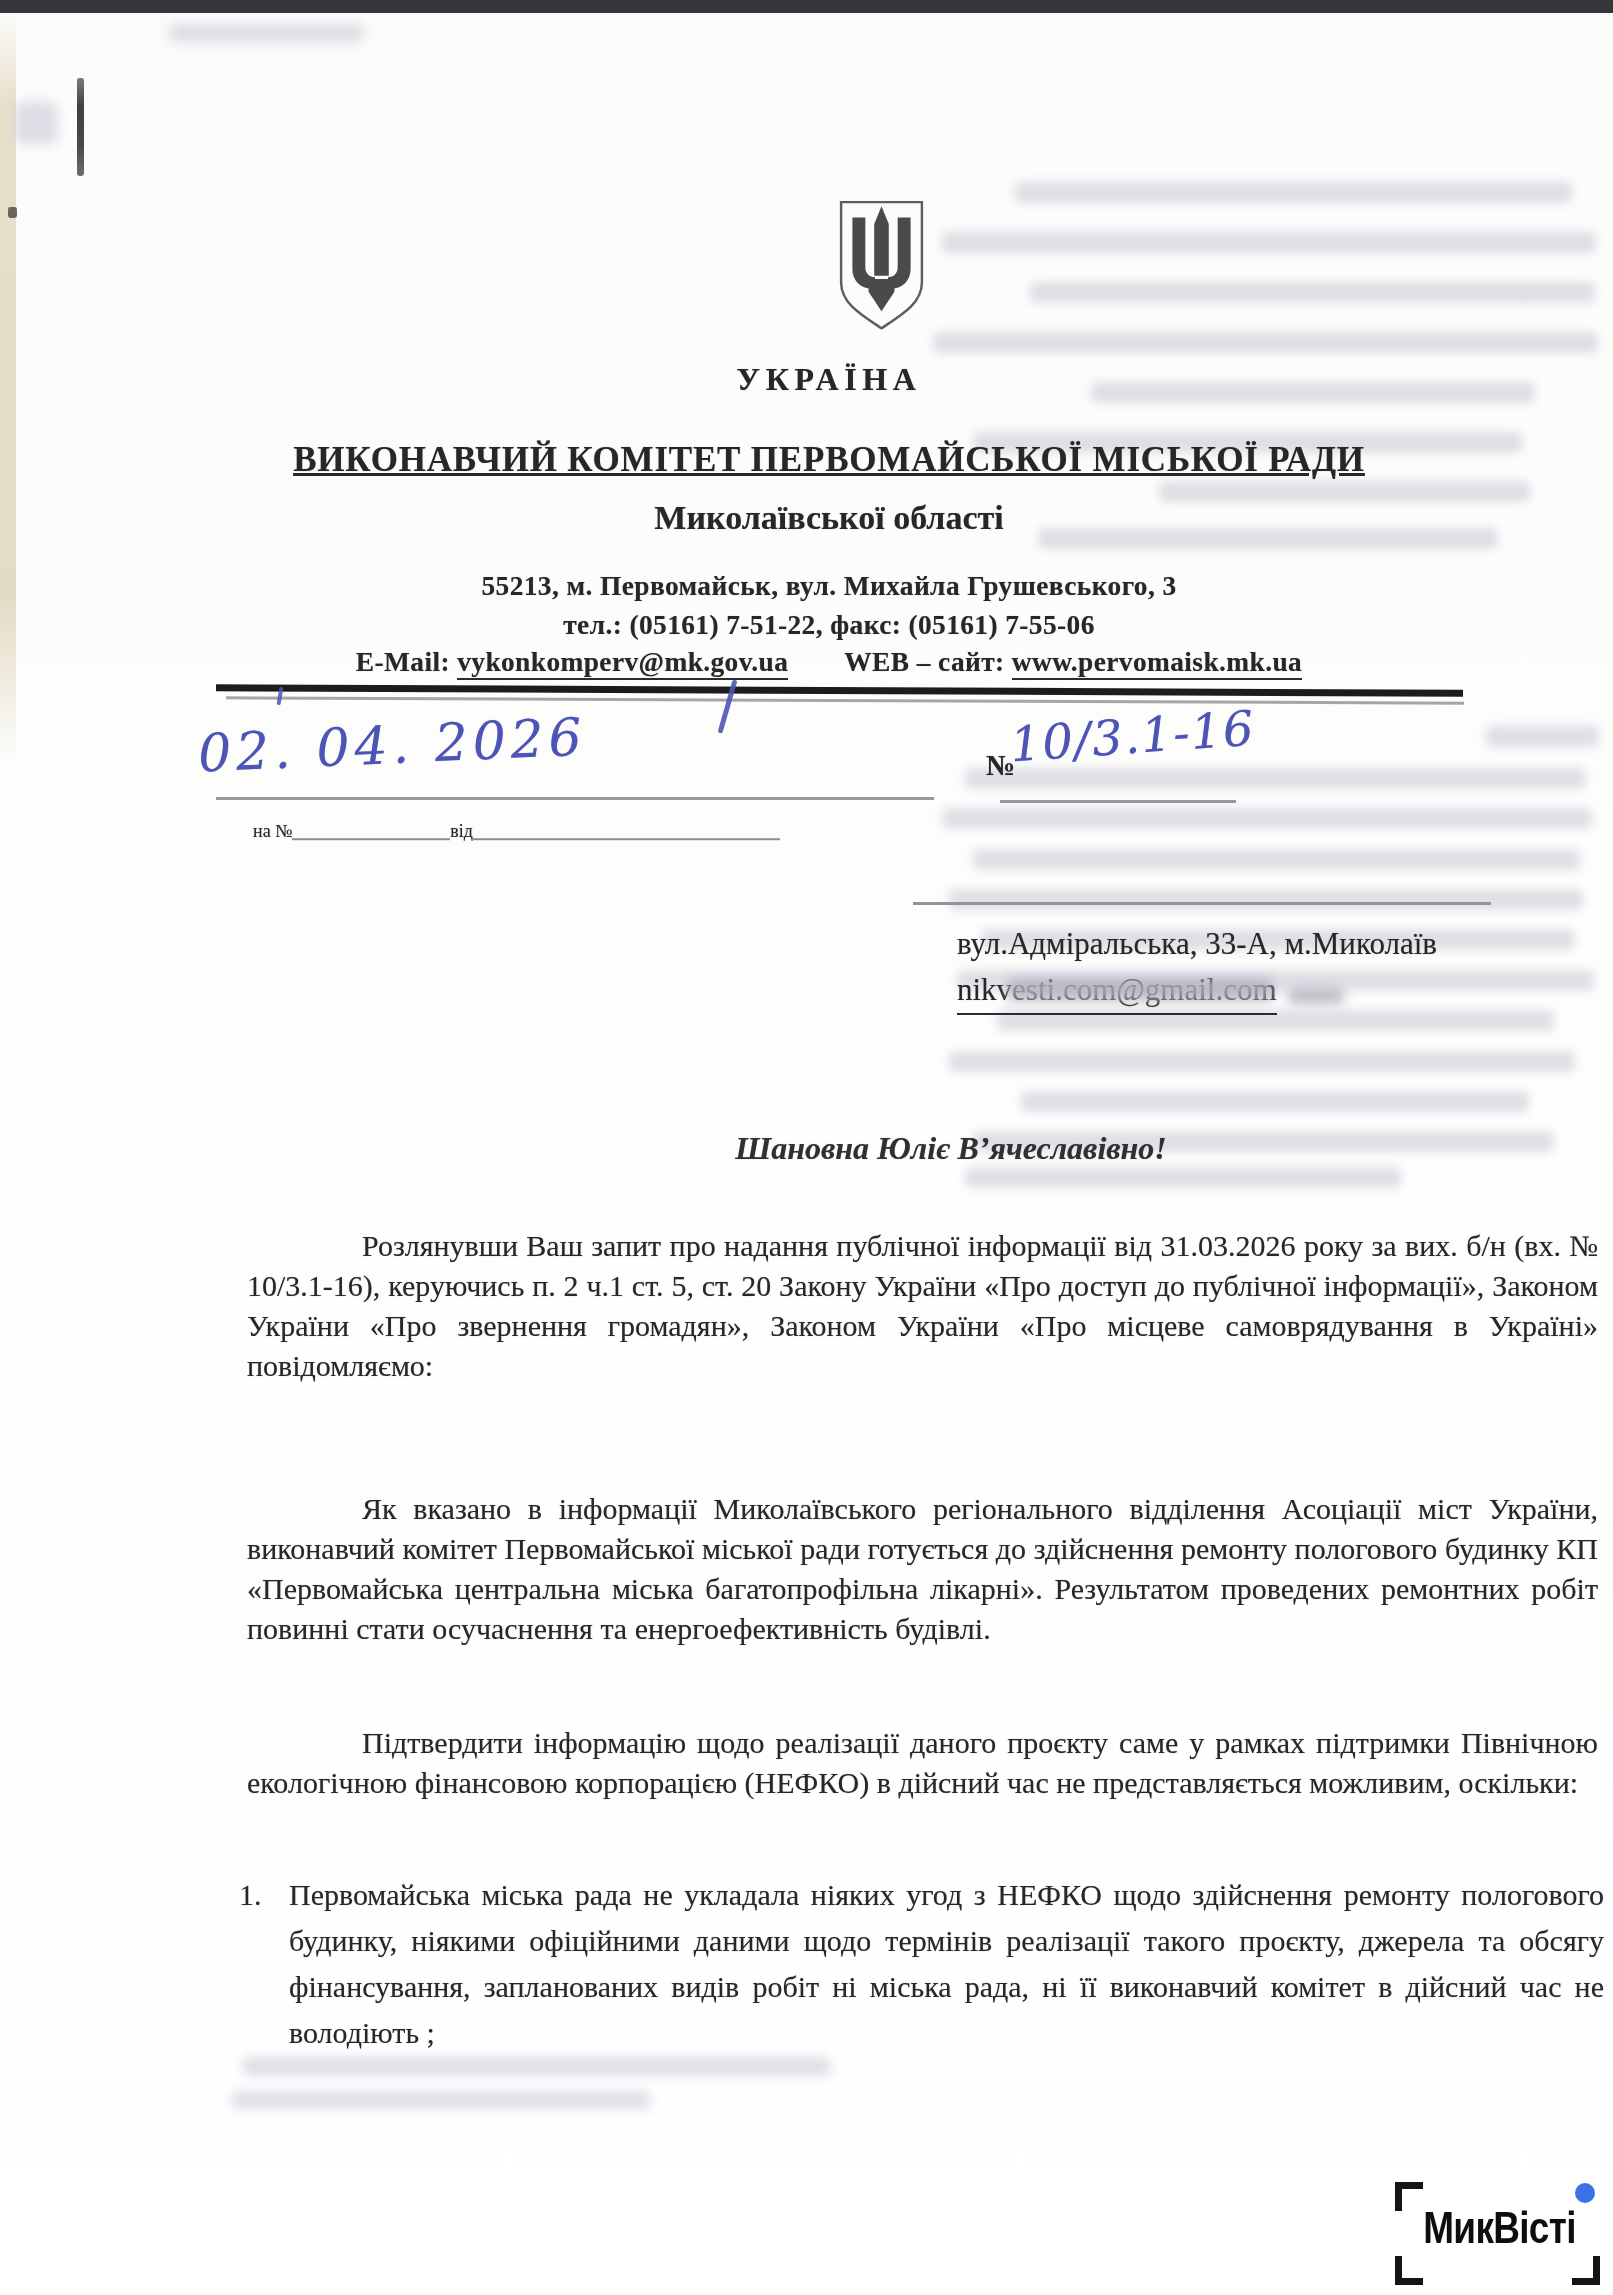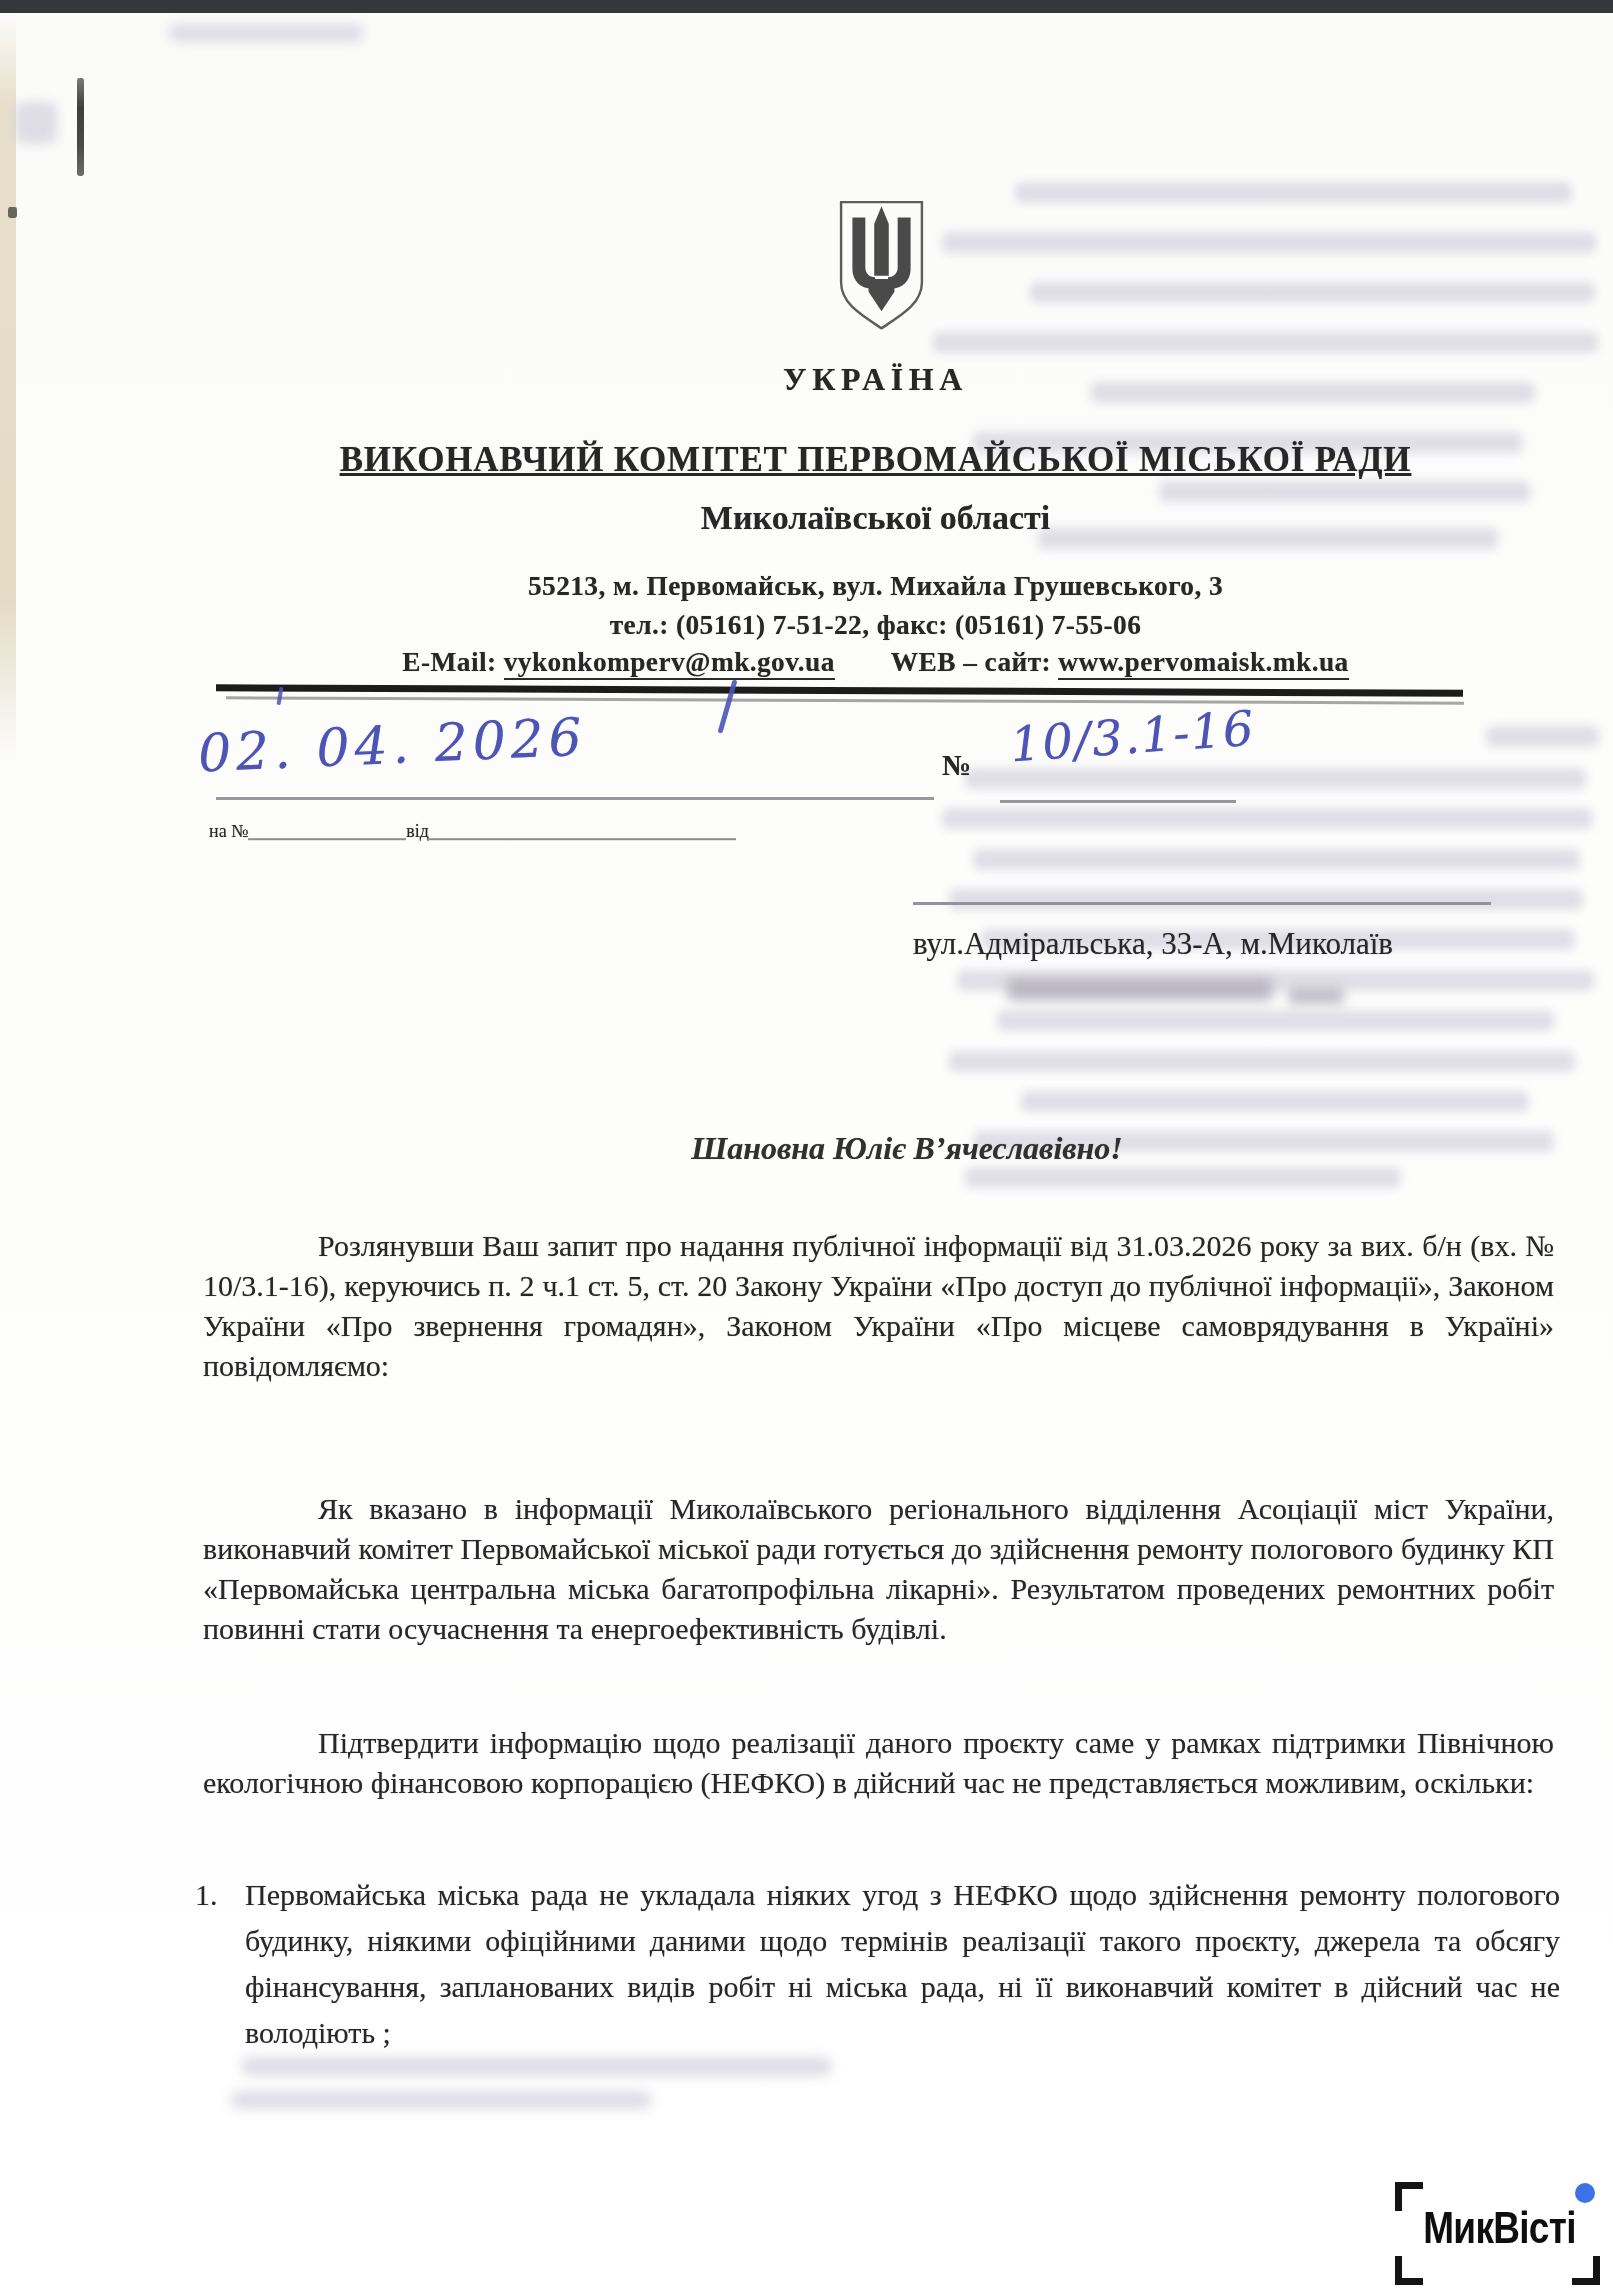--- a/index.html
+++ b/index.html
@@ -15,21 +15,21 @@
     background:linear-gradient(180deg,rgba(232,223,203,0) 0%,#e8dfcb 12%,#e4dbc5 78%,rgba(228,219,197,0) 100%);}
   .line-artifact{left:77px;top:78px;width:7.3px;height:98px;border-radius:2.4px;
     background:linear-gradient(180deg,#7a7a7a,#3f3f3f 30%,#4a4a4a 70%,#6d6d6d);}
   .edge-dot{left:8px;top:207px;width:9px;height:11.3px;background:#4b463f;border-radius:2.4px;opacity:.8;}
   .ghost{position:absolute;height:21px;background:#c3c0d0;border-radius:6.5px;filter:blur(4.8px);opacity:.5;}
   .faint{position:absolute;background:#d2cfdb;border-radius:6.5px;filter:blur(5.6px);opacity:.7;}
   .redact-smudge{position:absolute;background:#b3b0bd;border-radius:4.8px;filter:blur(5.6px);opacity:.85;}
   .content{position:relative;z-index:2;}
   
   .center-lh{left:0;width:1614px;padding-left:137px;box-sizing:border-box;text-align:center;white-space:nowrap;}
-  .scan-text{color:#272727;text-shadow:0 0 1px rgba(50,50,50,.45);}
+  .scan-text{color:#272727;text-shadow:0 0 1px rgba(50,50,50,.45);padding-left:44px;}
   .emblem{left:833px;top:198px;width:97px;height:136px;}
   .country{top:361px;font-size:32px;font-weight:700;letter-spacing:5.6px;}
   .org1{top:440px;font-size:35px;font-weight:700;letter-spacing:0.8px;text-decoration:underline;}
   .org2{top:499px;font-size:34px;font-weight:700;}
   .addr{font-size:27.4px;font-weight:700;letter-spacing:0.4px;}
   .addr1{top:571px;}
   .addr2{top:610px;}
   .addr3{top:647px;}
   .u{border-bottom:2.4px solid #2b2b2b;padding-bottom:0.8px;}
   .gapw{display:inline-block;width:42px;}
@@ -144,20 +144,21 @@
     <div class="abs u-num"></div>
     <div class="abs scan-text replyline">
       <span>на №</span><span class="uline" style="width:158px"></span><span>від</span><span class="uline" style="width:307px"></span>
     </div>
 
     <div class="abs scan-text recipient">
     </div>
     <div class="abs rec-line"></div>
     <div class="abs scan-text rec-addr-block">
       <div>вул.Адміральська, 33-А, м.Миколаїв</div>
+      <div><span class="rec-mail">nikvesti.com@gmail.com</span></div>
     </div>
     <div class="redact-smudge" style="left:1007px;top:978px;width:266px;height:22.6px;"></div>
     <div class="redact-smudge" style="left:1288px;top:988px;width:56px;height:16px;"></div>
 
     <div class="abs scan-text salutation">Шановна Юліє В’ячеславівно!</div>
     <p class="abs scan-text bodyp p1">Розлянувши Ваш запит про надання публічної інформації від 31.03.2026 року за вих. б/н (вх. № 10/3.1-16), керуючись п. 2 ч.1 ст. 5, ст. 20 Закону України «Про доступ до публічної інформації», Законом України «Про звернення громадян», Законом України «Про місцеве самоврядування в Україні» повідомляємо:</p>
     <p class="abs scan-text bodyp p2">Як вказано в інформації Миколаївського регіонального відділення Асоціації міст України,  виконавчий комітет Первомайської міської ради готується до здійснення ремонту пологового будинку КП «Первомайська центральна міська багатопрофільна лікарні». Результатом проведених ремонтних робіт повинні стати осучаснення та енергоефективність будівлі.</p>
     <p class="abs scan-text bodyp p3">Підтвердити інформацію щодо реалізації даного проєкту саме у рамках підтримки Північною екологічною фінансовою корпорацією (НЕФКО) в дійсний час не представляється можливим, оскільки:</p>
     <div class="abs scan-text list-item">
       <span class="list-marker">1.</span>

